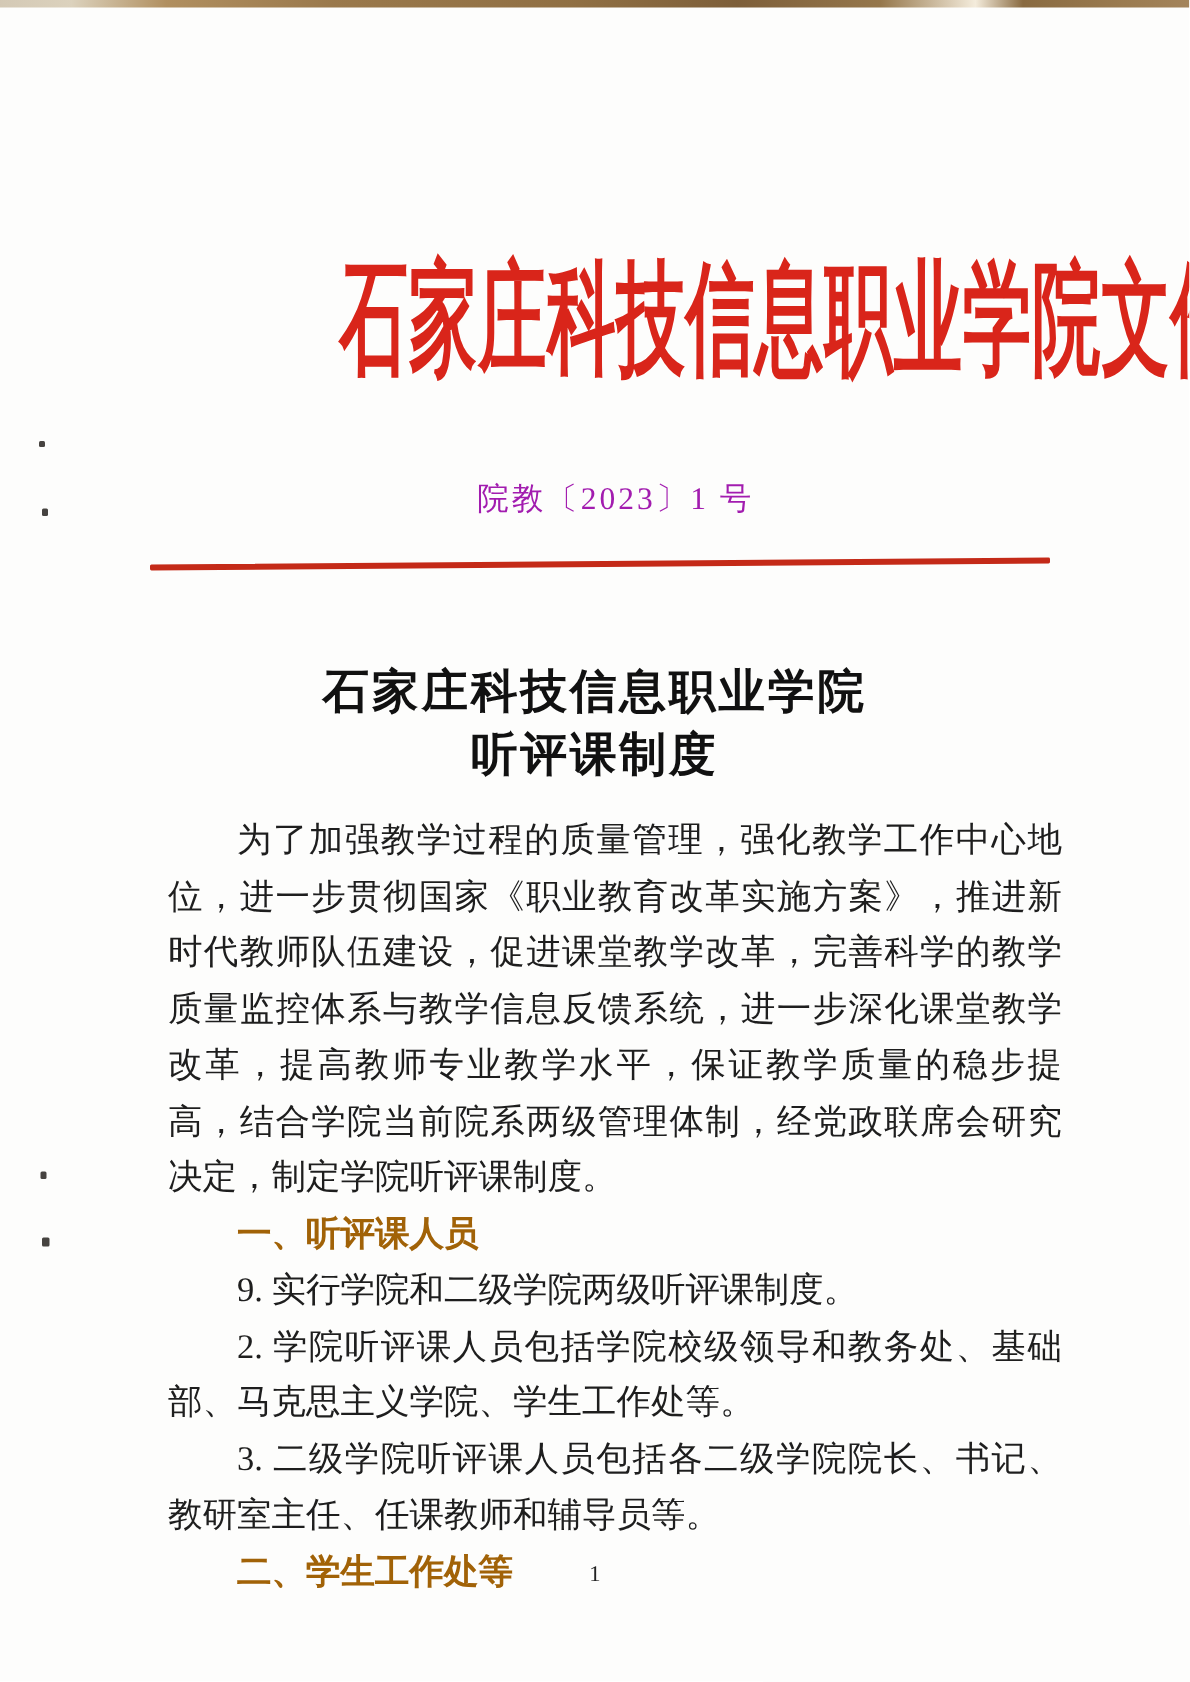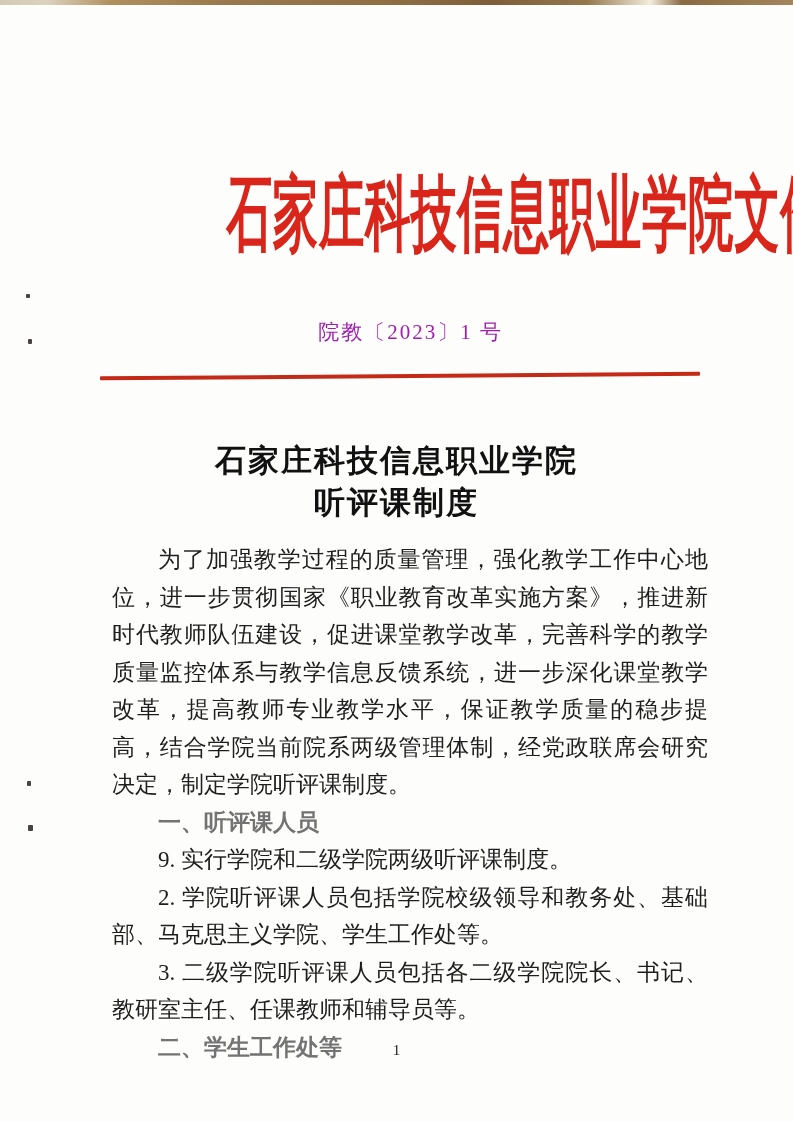--- a/index.html
+++ b/index.html
@@ -84,21 +84,21 @@
     width: 596px;
     font-size: 23px;
     line-height: 37.5px;
     text-align: justify;
     color: #1e1e1e;
   }
   .body-text p { text-indent: 2em; }
   .body-text p.heading {
     font-family: "Liberation Sans", "DejaVu Sans", sans-serif;
     font-weight: bold;
-    color: #737373;
+    color: #a16207;
   }
   
   .page-number {
     position: absolute;
     top: 1042px; left: 0;
     width: 100%;
     text-align: center;
     font-size: 15px;
     color: #222;
   }

